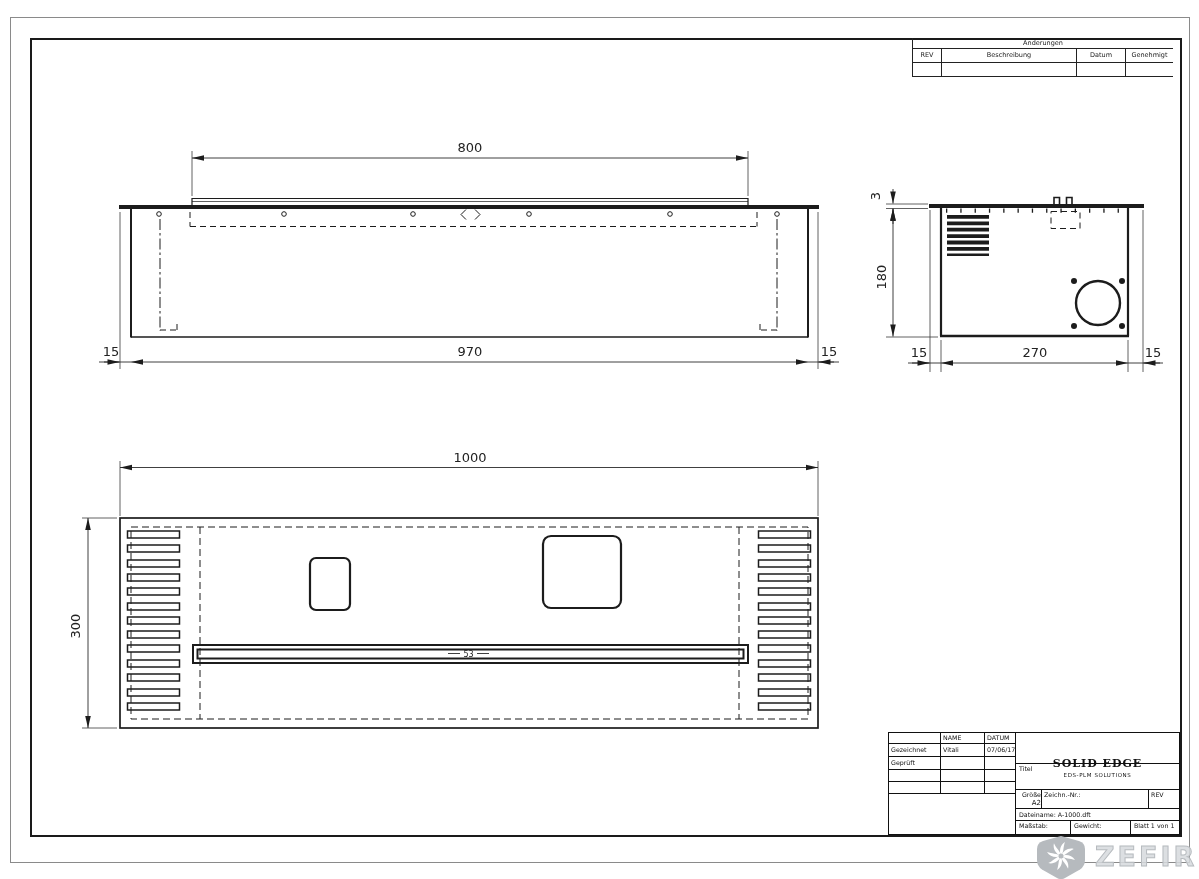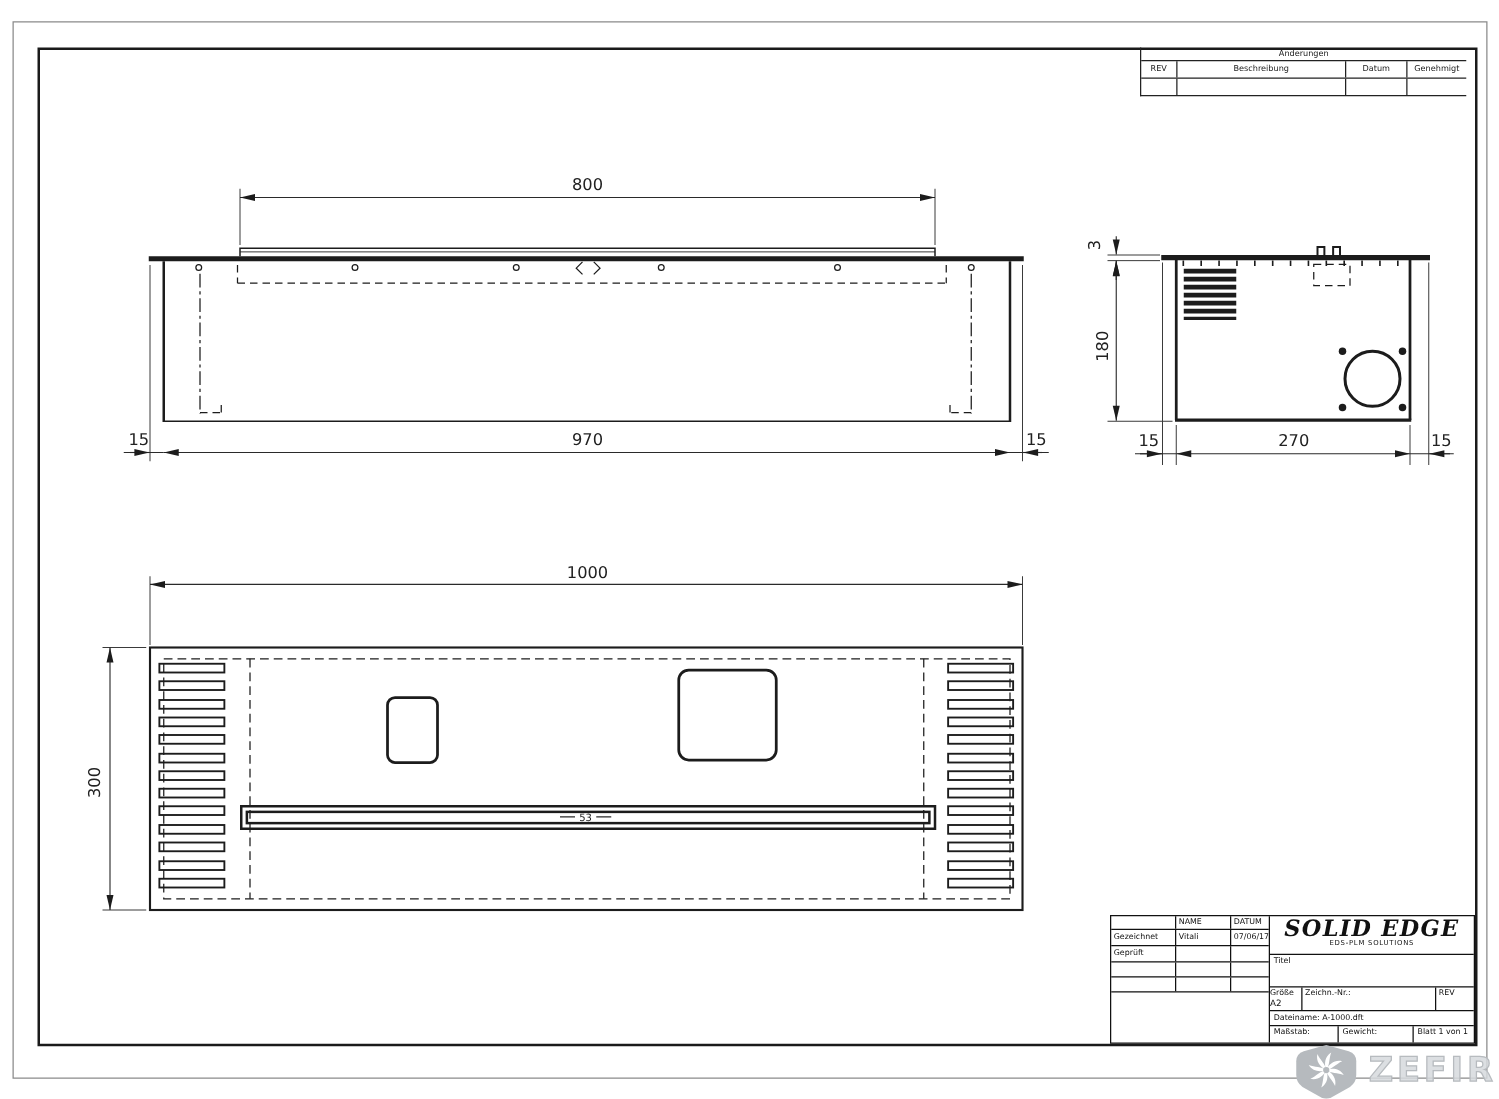--- a/index.html
+++ b/index.html
@@ -39,25 +39,25 @@
   .tb-left{width:127px;border-right:1.5px solid #111;display:flex;flex-direction:column;box-sizing:border-box;}
   .tb-lrow{display:flex;border-bottom:1px solid #111;}
   .tb-lrow:nth-child(1){height:10px;line-height:10px;}
   .tb-lrow{height:12px;line-height:12px;}
   .tb-lcell{border-right:1px solid #111;padding-left:2px;overflow:hidden;box-sizing:border-box;}
   .tb-lcell:last-child{border-right:none;}
   .lc1{width:52px;}.lc2{width:44px;}.lc3{flex:1;}
   .tb-lfill{flex:1;}
   .tb-right{flex:1;display:flex;flex-direction:column;}
   .tb-brand{height:31px;border-bottom:1.5px solid #111;text-align:center;box-sizing:border-box;padding-top:4px;}
-  .brand-main{font-family:"DejaVu Serif",serif;font-style:italic;font-weight:bold;font-size:18px;letter-spacing:1px;line-height:14px;}
+  .brand-main{font-family:"DejaVu Serif",serif;font-weight:bold;font-size:11px;letter-spacing:1px;line-height:14px;margin-top:20px;}
   .brand-sub{font-size:5.5px;letter-spacing:0.6px;margin-top:1px;}
   .tb-titel{height:26px;border-bottom:1px solid #111;padding:1px 3px;box-sizing:border-box;}
   .tb-row1{height:19px;display:flex;border-bottom:1px solid #111;box-sizing:border-box;}
-  .tb-size{width:26px;border-right:1px solid #111;text-align:left;line-height:8px;padding-top:1px;box-sizing:border-box;}
+  .tb-size{width:26px;border-right:1px solid #111;text-align:right;line-height:8px;padding-top:1px;box-sizing:border-box;}
   .tb-size .v{font-size:7px;}
   .tb-zeichnr{flex:1;border-right:1px solid #111;padding:1px 2px;box-sizing:border-box;}
   .tb-rev{width:30px;padding:1px 2px;box-sizing:border-box;}
   .tb-filename{height:12px;line-height:11px;border-bottom:1px solid #111;padding:0 3px;box-sizing:border-box;}
   .tb-row2{flex:1;display:flex;}
   .tb-mcell{border-right:1px solid #111;padding:1px 3px;box-sizing:border-box;}
   .mc1{width:55px;}.mc2{width:60px;}.mc3{flex:1;border-right:none;}
 
   
   .watermark{position:absolute;left:1034px;top:835px;display:flex;align-items:center;gap:7px;}

